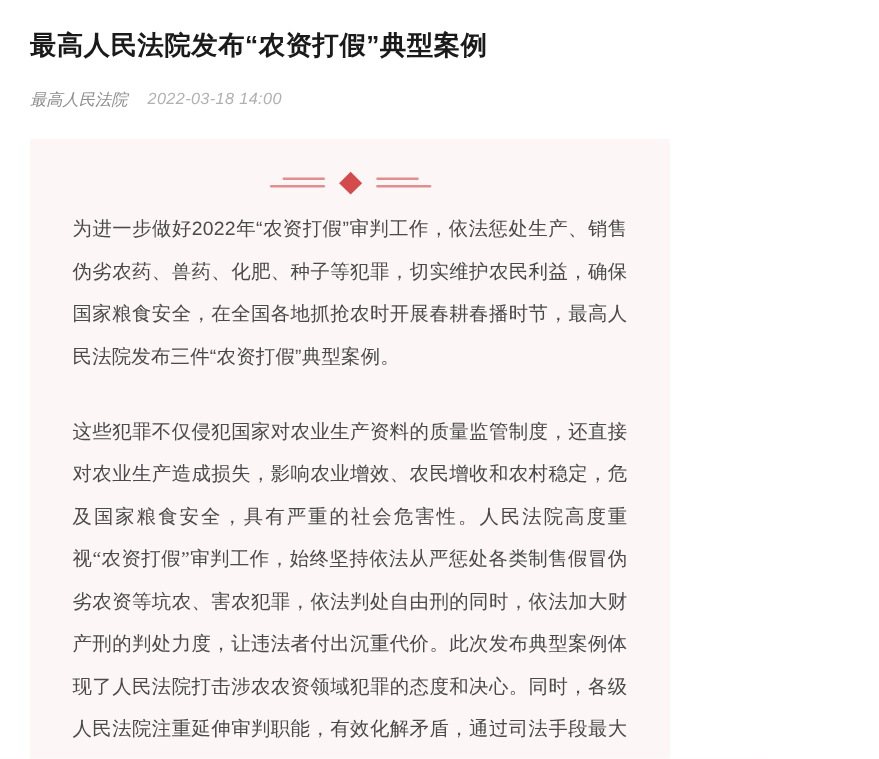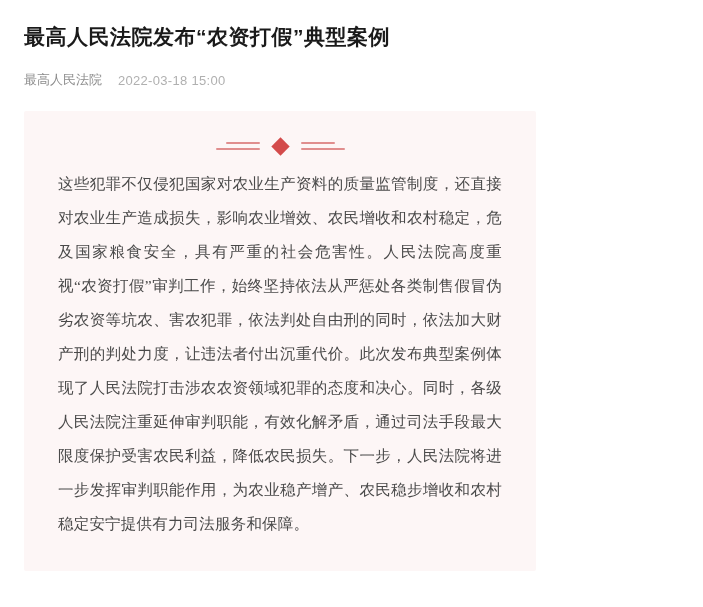--- a/index.html
+++ b/index.html
@@ -22,25 +22,26 @@
   .article-title {
     font-size: 21px;
     font-weight: bold;
     color: #1a1a1a;
     letter-spacing: 0.5px;
     margin: 22px 0 0 0;
     line-height: 30px;
   }
   .meta-row {
     display: flex;
-    align-items: center;
+    align-items: flex-start;
     margin-top: 19px;
     font-size: 13px;
     color: #9a9a9a;
     padding-bottom: 16px;
+    font-style: italic;
   }
   .meta-source {
     color: #8c8c8c;
     margin-right: 16px;
   }
   .meta-time {
     color: #b0b0b0;
     letter-spacing: 0.3px;
   }
   .content-card {
@@ -95,34 +96,35 @@
 </style>
 </head>
 <body>
 
 <div class="article">
 
   <h1 class="article-title">最高人民法院发布“农资打假”典型案例</h1>
 
   <div class="meta-row">
     <span class="meta-source">最高人民法院</span>
-    <span class="meta-time">2022-03-18 15:00</span>
+    <span class="meta-time">2022-03-18 14:00</span>
   </div>
 
   <div class="content-card">
 
     <div class="ornament">
       <span class="orn-lines orn-left">
         <span class="l1"></span>
         <span class="l2"></span>
       </span>
       <span class="orn-diamond"></span>
       <span class="orn-lines orn-right">
         <span class="l1"></span>
         <span class="l2"></span>
       </span>
     </div>
 
+    <p class="para">为进一步做好2022年“农资打假”审判工作，依法惩处生产、销售伪劣农药、兽药、化肥、种子等犯罪，切实维护农民利益，确保国家粮食安全，在全国各地抓抢农时开展春耕春播时节，最高人民法院发布三件“农资打假”典型案例。</p>
 
     <p class="para">这些犯罪不仅侵犯国家对农业生产资料的质量监管制度，还直接对农业生产造成损失，影响农业增效、农民增收和农村稳定，危及国家粮食安全，具有严重的社会危害性。人民法院高度重视“农资打假”审判工作，始终坚持依法从严惩处各类制售假冒伪劣农资等坑农、害农犯罪，依法判处自由刑的同时，依法加大财产刑的判处力度，让违法者付出沉重代价。此次发布典型案例体现了人民法院打击涉农农资领域犯罪的态度和决心。同时，各级人民法院注重延伸审判职能，有效化解矛盾，通过司法手段最大限度保护受害农民利益，降低农民损失。下一步，人民法院将进一步发挥审判职能作用，为农业稳产增产、农民稳步增收和农村稳定安宁提供有力司法服务和保障。</p>
 
   </div>
 </div>
 
 </body></html>

